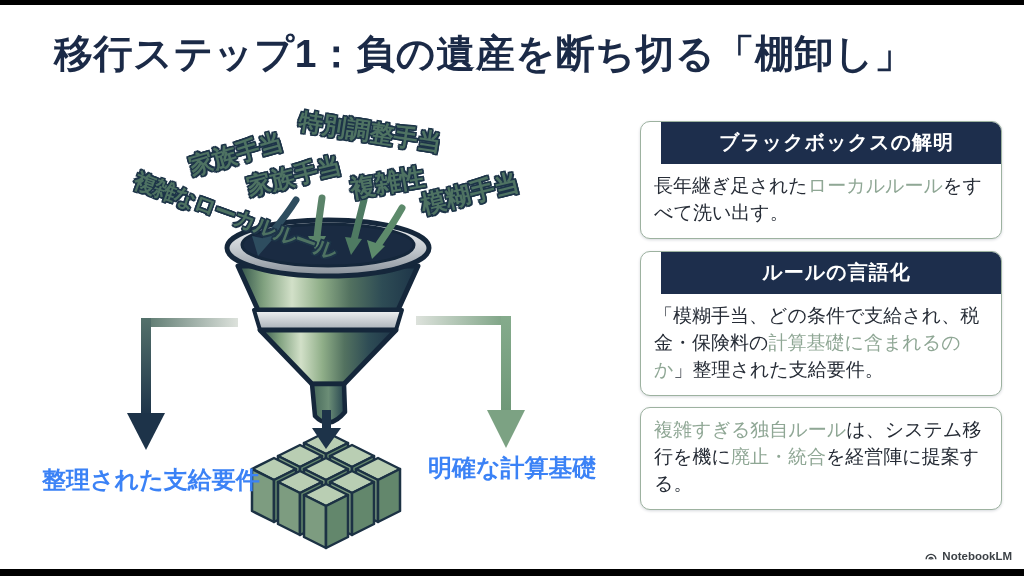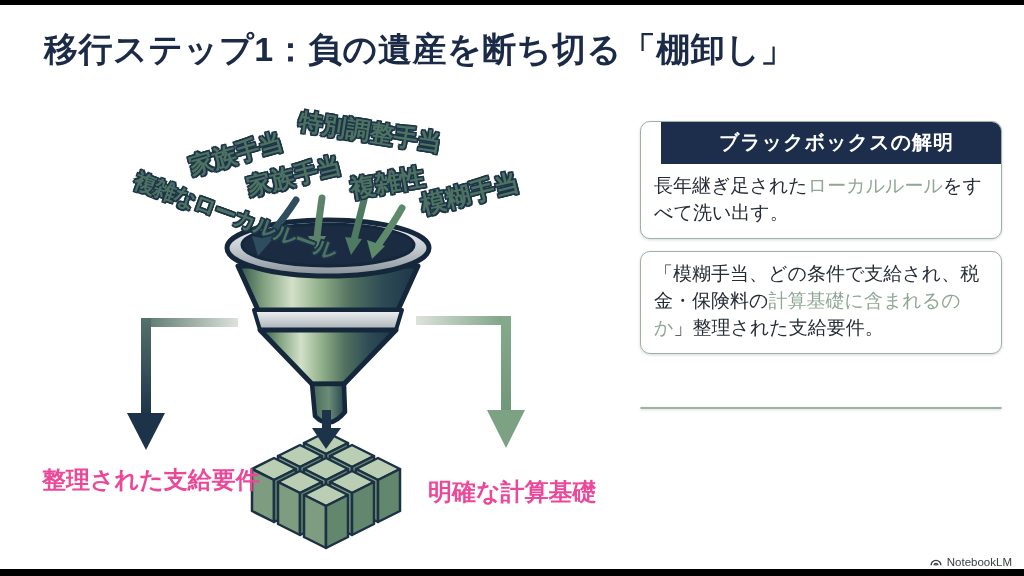--- a/index.html
+++ b/index.html
@@ -5,53 +5,53 @@
   html,body{margin:0;padding:0;background:#000;}
   .slide{
     position:relative;width:1024px;height:576px;background:#ffffff;overflow:hidden;
     font-family:"Liberation Sans","DejaVu Sans",sans-serif;
   }
   .bar{position:absolute;left:0;width:1024px;background:#000;}
   .bar-top{top:0;height:5px;}
   .bar-bottom{top:569px;height:7px;}
 
   .page-title{
-    position:absolute;left:44px;top:27px;width:920px;
-    font-size:34px;font-weight:700;color:#1b2a47;letter-spacing:.5px;white-space:nowrap;
+    position:absolute;left:54px;top:27px;width:920px;
+    font-size:39px;font-weight:700;color:#1b2a47;letter-spacing:.5px;white-space:nowrap;
   }
 
   .illustration{position:absolute;left:0;top:0;width:620px;height:576px;z-index:1;}
 
   .funnel-word{
     position:absolute;z-index:2;font-weight:800;color:#4e7262;white-space:nowrap;
     text-shadow:-1.5px -1.5px 0 #1d3448,1.5px -1.5px 0 #1d3448,-1.5px 1.5px 0 #1d3448,
                  1.5px 1.5px 0 #1d3448,-1.5px 0 0 #1d3448,1.5px 0 0 #1d3448,
                  0 -1.5px 0 #1d3448,0 1.5px 0 #1d3448;
   }
   .outflow-label{
-    position:absolute;z-index:2;font-size:24px;font-weight:700;color:#ec4899;white-space:nowrap;
+    position:absolute;z-index:2;font-size:24px;font-weight:700;color:#3b82f6;white-space:nowrap;
   }
 
   .card{
     position:absolute;left:640px;width:362px;background:#ffffff;
     border:1.5px solid #9db2a0;border-radius:10px;overflow:hidden;
     box-shadow:0 1px 3px rgba(20,40,60,.18);z-index:3;box-sizing:border-box;
   }
   .card-header{
     background:#1d2e4c;color:#ffffff;text-align:center;
     font-size:20px;font-weight:700;letter-spacing:1px;padding:7px 4px 8px 15px;margin-left:20px;
   }
   .card-body{
     padding:9px 3px 11px 13px;font-size:19px;line-height:1.42;color:#262c36;font-weight:500;
   }
   .hl{color:#8fa795;}
 
   .footer-brand{
     position:absolute;right:12px;top:549px;z-index:3;display:flex;align-items:center;gap:4px;
-    font-size:11.5px;font-weight:400;color:#3c4146;margin-top:6px;
+    font-size:11.5px;font-weight:700;color:#3c4146;
   }
 </style>
 </head>
 <body>
 
 <div class="slide">
   <div class="bar bar-top"></div>
   <div class="bar bar-bottom"></div>
 
   <div class="page-title">移行ステップ1：負の遺産を断ち切る「棚卸し」</div>
@@ -168,36 +168,40 @@
   </svg>
 
   <span class="funnel-word" style="left:188px;top:138px;font-size:24px;transform:rotate(-16deg);">家族手当</span>
   <span class="funnel-word" style="left:298px;top:116px;font-size:24px;transform:rotate(9deg);">特別調整手当</span>
   <span class="funnel-word" style="left:140px;top:166px;font-size:22px;letter-spacing:-1px;transform:rotate(20deg);transform-origin:left top;">複雑なローカルルール</span>
   <span class="funnel-word" style="left:246px;top:160px;font-size:24px;transform:rotate(-14deg);">家族手当</span>
   <span class="funnel-word" style="left:350px;top:166px;font-size:25px;transform:rotate(-10deg);">複雑性</span>
   <span class="funnel-word" style="left:420px;top:177px;font-size:25px;transform:rotate(-14deg);">模糊手当</span>
 
   <span class="outflow-label" style="left:42px;top:464px;">整理された支給要件</span>
-  <span class="outflow-label" style="left:428px;top:476px;text-align:right;">明確な計算基礎</span>
+  <span class="outflow-label" style="left:428px;top:452px;text-align:right;">明確な計算基礎</span>
 
   <div class="card" style="top:121px;">
     <div class="card-header">ブラックボックスの解明</div>
     <div class="card-body">
       <span>長年継ぎ足された</span><span class="hl">ローカルルール</span><span>をすべて洗い出す。</span>
     </div>
   </div>
 
   <div class="card" style="top:251px;">
+    <div class="card-header">ルールの言語化</div>
     <div class="card-body">
       <span>「模糊手当、どの条件で支給され、税金・保険料の</span><span class="hl">計算基礎に含まれるのか</span><span>」整理された支給要件。</span>
     </div>
   </div>
 
   <div class="card" style="top:407px;">
+    <div class="card-body">
+      <span class="hl">複雑すぎる独自ルール</span><span>は、システム移行を機に</span><span class="hl">廃止・統合</span><span>を経営陣に提案する。</span>
+    </div>
   </div>
 
   <div class="footer-brand">
     <svg width="14" height="13" viewBox="0 0 24 24">
       <path d="M3 19 a9 9 0 0 1 18 0" fill="none" stroke="#3c4146" stroke-width="2.6"></path>
       <path d="M8.5 19 a3.5 3.5 0 0 1 7 0" fill="none" stroke="#3c4146" stroke-width="2.6"></path>
       <circle cx="12" cy="18.2" r="1.7" fill="#3c4146"></circle>
     </svg>
     <span>NotebookLM</span>
   </div>

